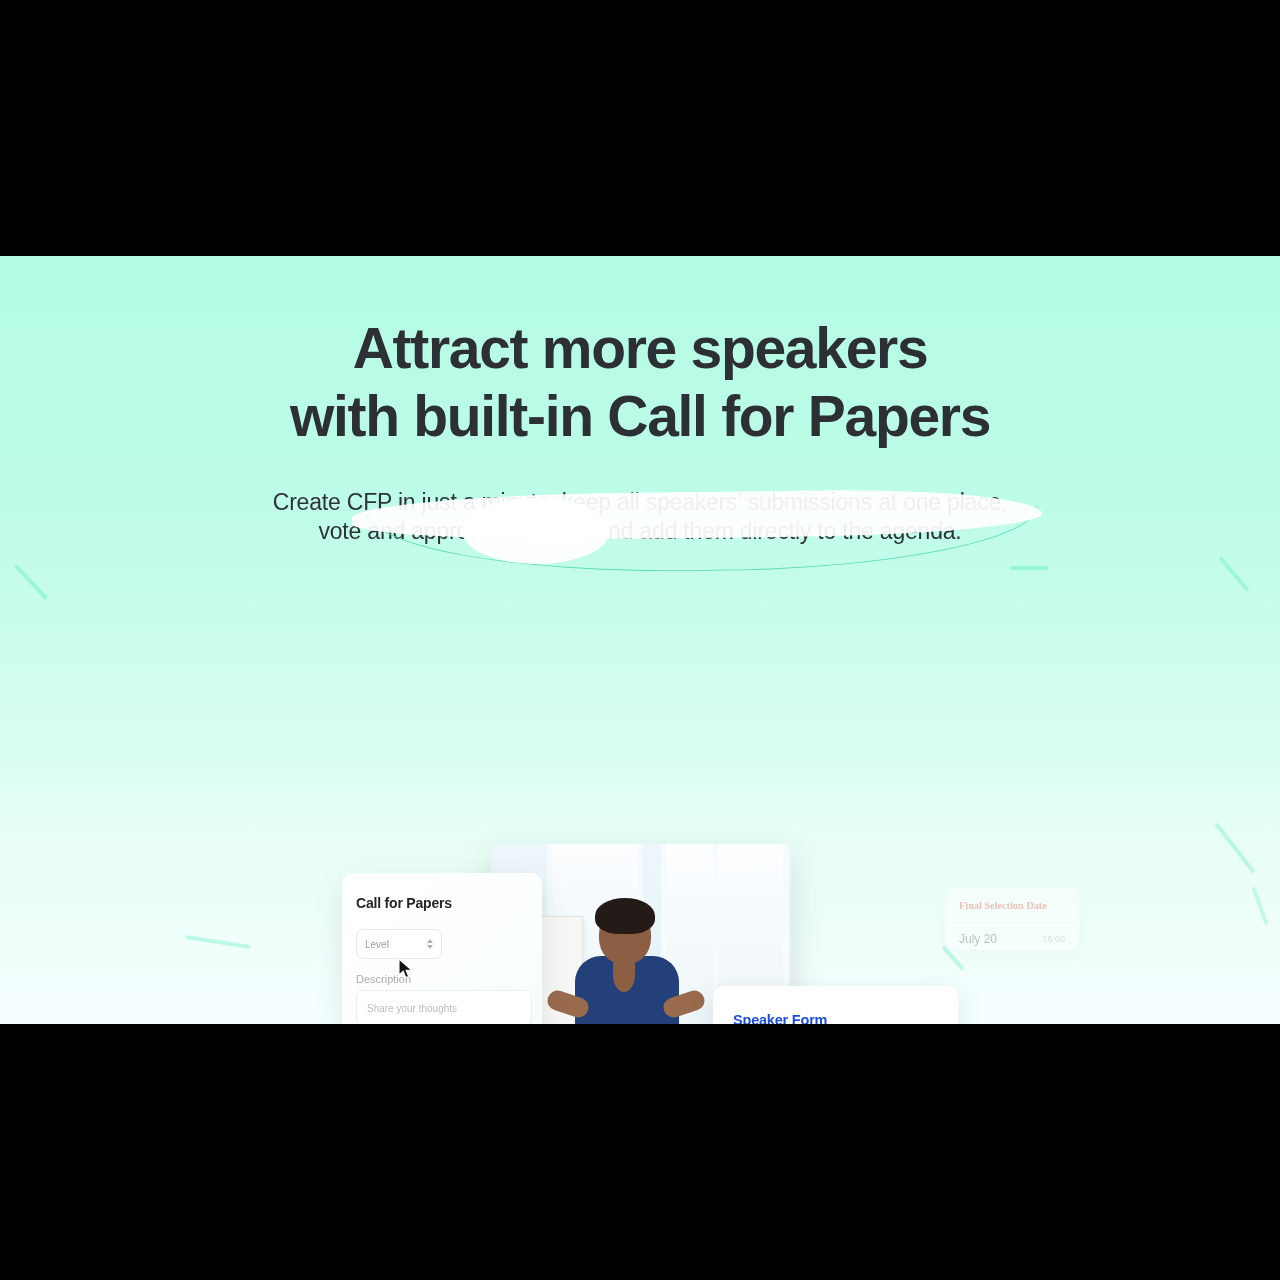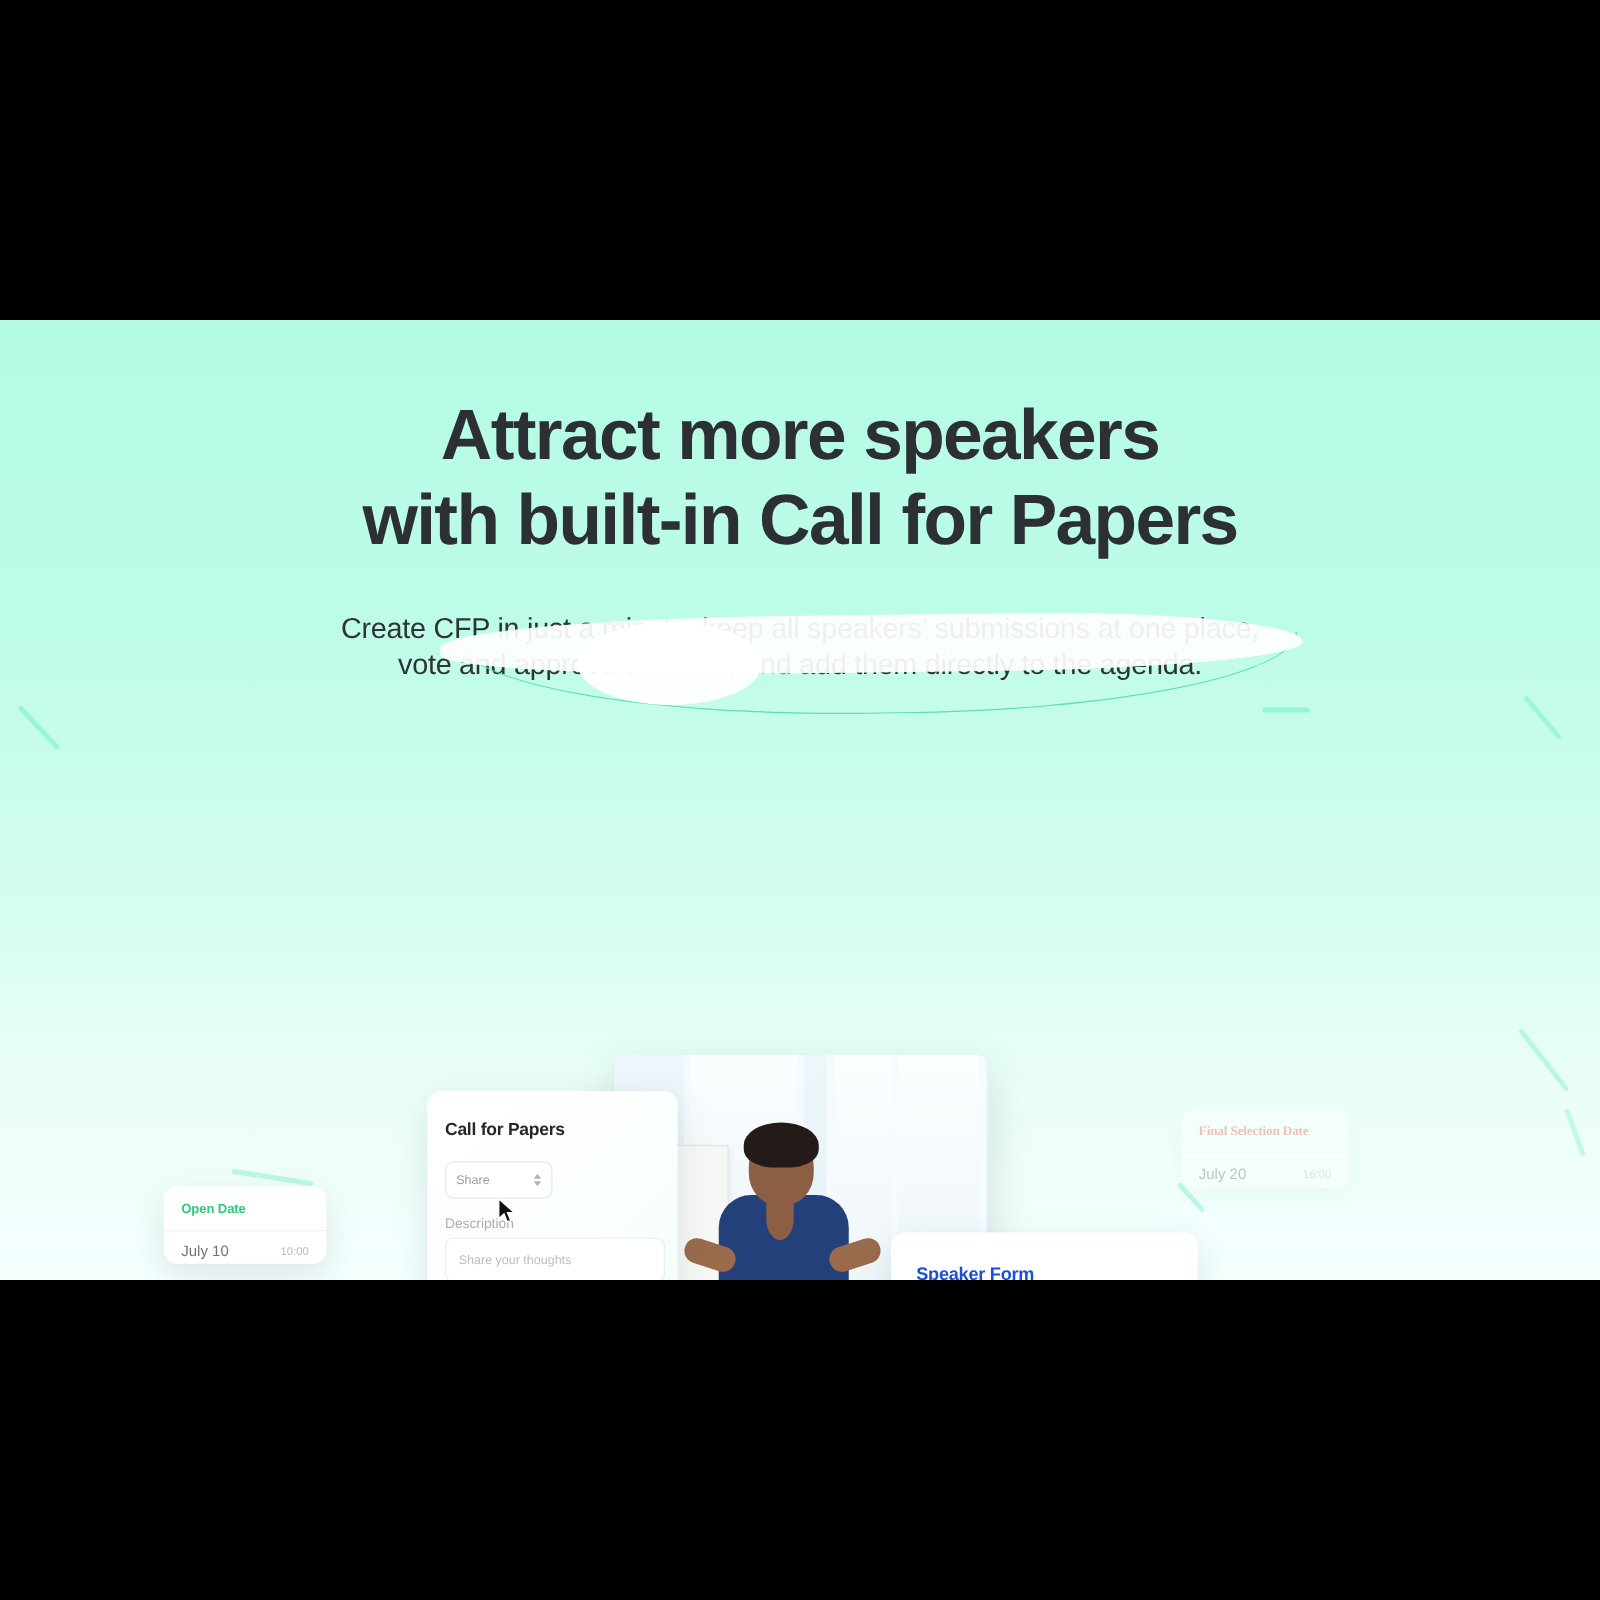--- a/index.html
+++ b/index.html
@@ -197,21 +197,21 @@
         <div class="hair"></div>
         <div class="arm-l"></div>
         <div class="arm-r"></div>
 
       </div>
 
       <div id="cfp-card" class="card">
         <div id="cfp-title">Call for Papers</div>
 
         <div id="level-select">
-          <span class="txt">Share</span>
+          <span class="txt">Level</span>
           <span class="stepper">
               <i class="up"></i>
               <i class="dn"></i>
             </span>
         </div>
 
         <div class="fld-label">Description</div>
         <div id="desc-input">
           <span class="txt">Share your thoughts</span>
         </div>
@@ -221,28 +221,20 @@
             <path d="M1 1 L1 17 L5.2 13.2 L7.8 19.6 L10.6 18.4 L8 12.2 L13.6 12.2 Z" fill="#111" stroke="#fff" stroke-width="1.1"></path>
           </svg>
         </span>
       </div>
 
       <div id="speaker-card" class="card">
         <div id="speaker-title">Speaker Form</div>
 
       </div>
 
-      <div id="open-date" class="card date-card">
-        <div class="date-head">Open Date</div>
-        <div class="date-rule"></div>
-        <div class="date-body">
-          <span class="date-day">July 10</span>
-          <span class="date-time">10:00</span>
-        </div>
-      </div>
 
       <div id="final-date" class="card date-card">
         <div class="date-head">Final Selection Date</div>
         <div class="date-rule"></div>
         <div class="date-body">
           <span class="date-day">July 20</span>
           <span class="date-time">16:00</span>
         </div>
       </div>
 

